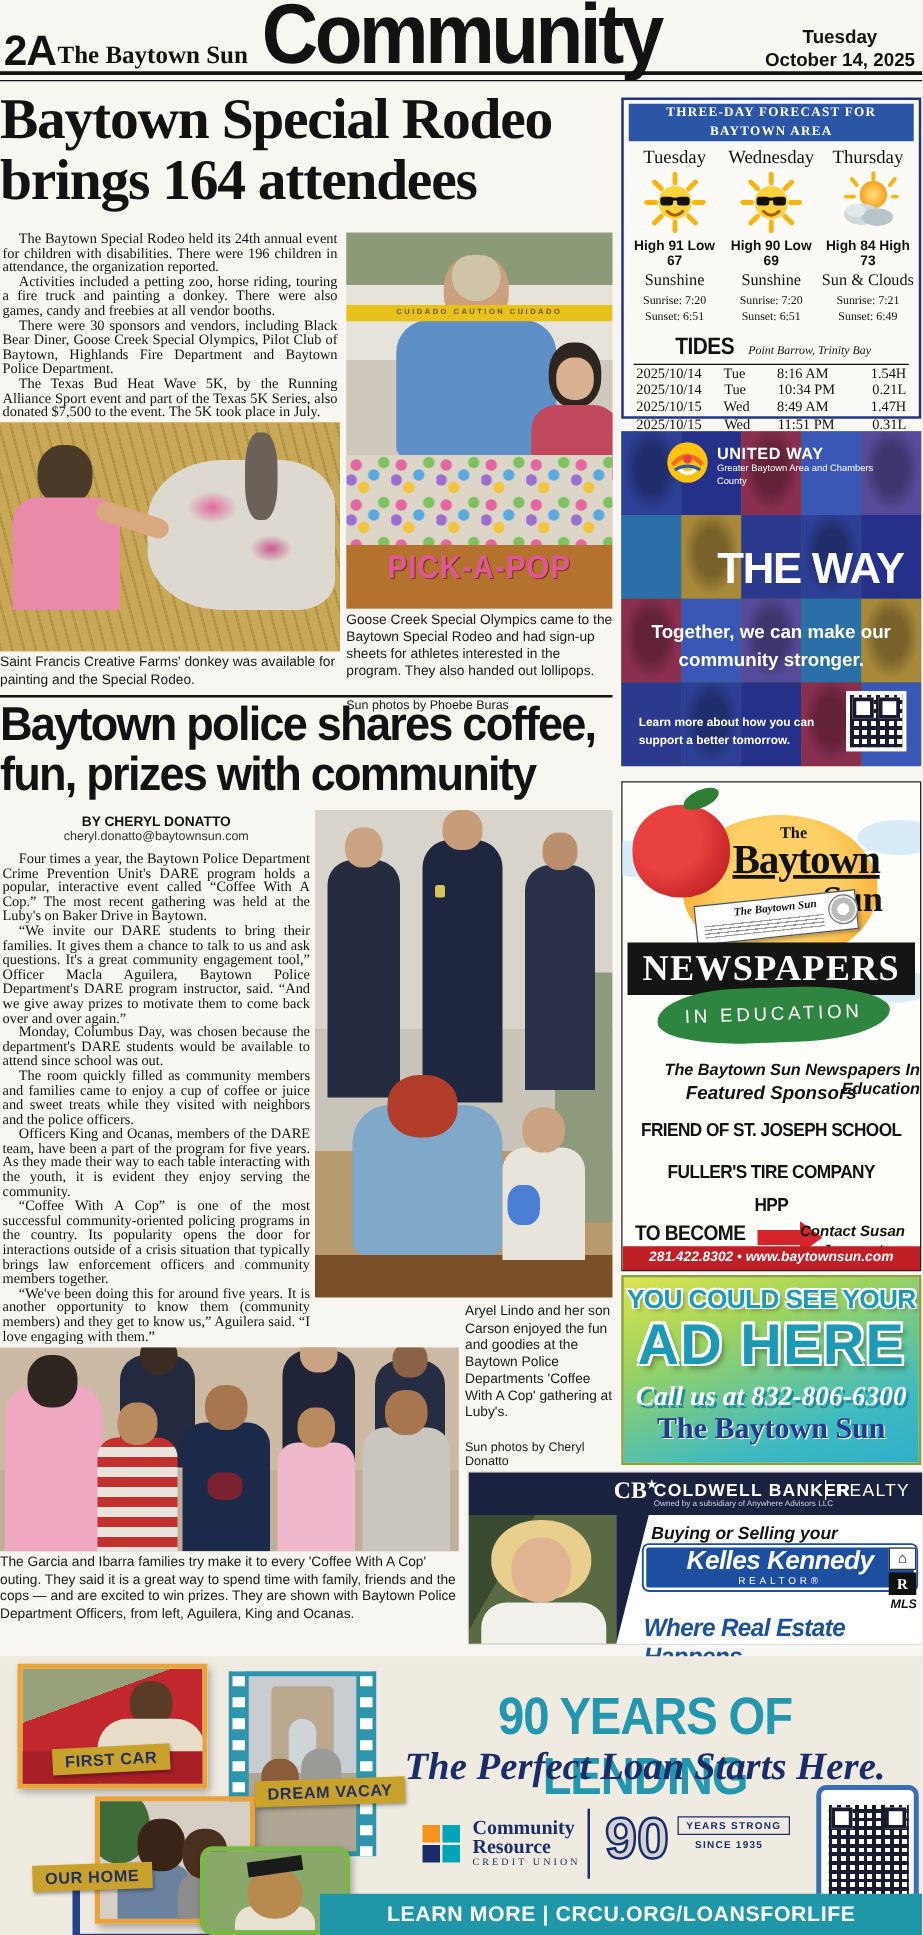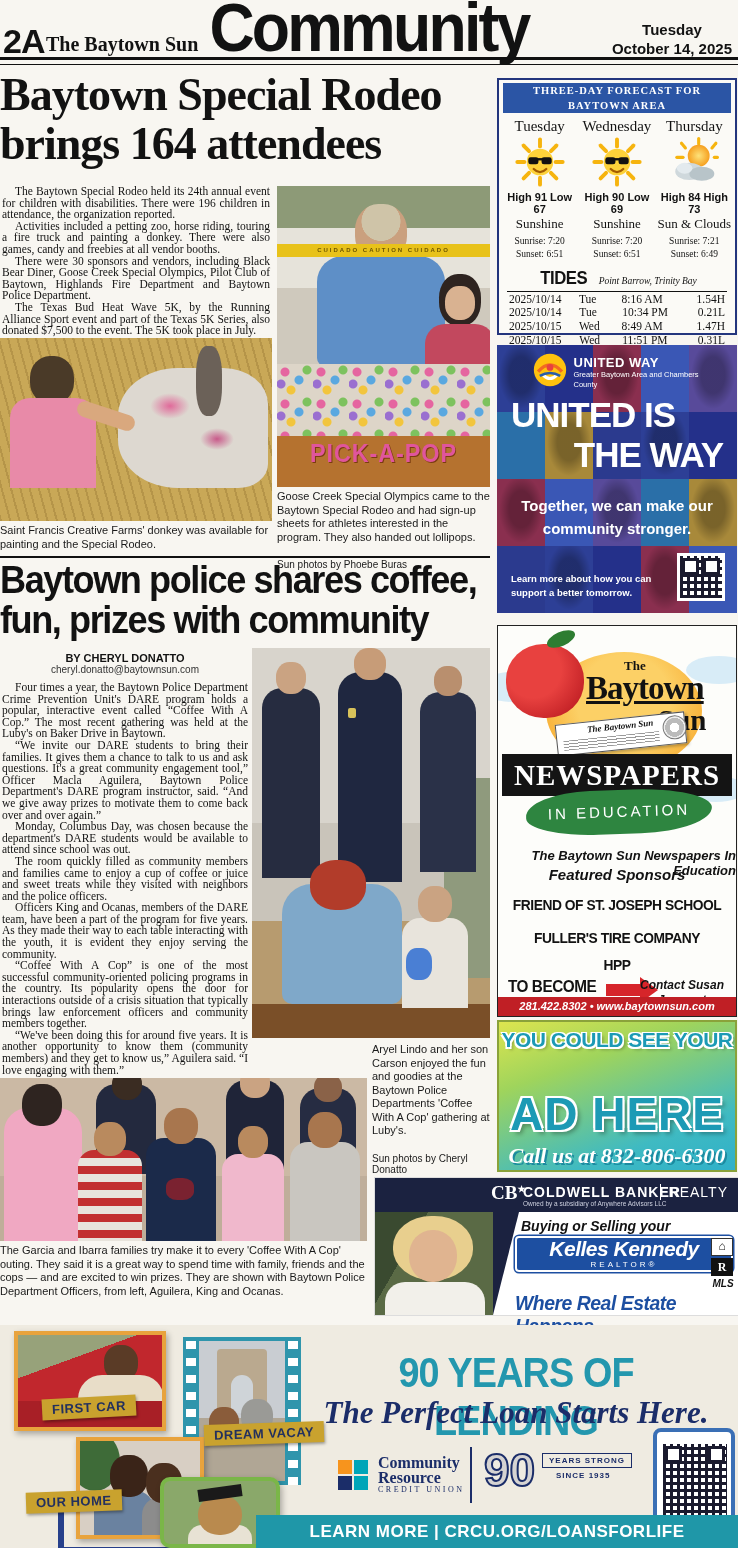--- a/index.html
+++ b/index.html
@@ -181,21 +181,21 @@
                   font:italic 700 12px/1.25 "Liberation Sans",sans-serif; }
   #nie .redbar { position:absolute; left:0; right:0; bottom:0; height:19px; background:#c01f25;
                  color:#fff; text-align:center; font:italic 700 11px/19px "Liberation Sans",sans-serif; }
 
   
   #adhere { position:absolute; left:497px; top:1020px; width:240px; height:152px; border:2px solid #8aa23a;
             background:linear-gradient(160deg,#dde54f 0%, #9fd45c 30%, #3fbac2 75%, #2fb0c9 100%); text-align:center; overflow:hidden; }
   #adhere .l1 { margin-top:6px; font:900 21px "Liberation Sans",sans-serif; color:#1c9ab5; letter-spacing:-.5px;
                 text-shadow:-1.5px -1.5px 0 #fff,1.5px -1.5px 0 #fff,-1.5px 1.5px 0 #fff,1.5px 1.5px 0 #fff,3px 3px 3px rgba(0,0,0,.25); }
   #adhere .l2 { font:900 46px/46px "Liberation Sans",sans-serif; color:#1c9ab5; letter-spacing:1px;
-                text-shadow:-2px -2px 0 #fff,2px -2px 0 #fff,-2px 2px 0 #fff,2px 2px 0 #fff,4px 4px 4px rgba(0,0,0,.3);margin-top:39px; }
+                text-shadow:-2px -2px 0 #fff,2px -2px 0 #fff,-2px 2px 0 #fff,2px 2px 0 #fff,4px 4px 4px rgba(0,0,0,.3); }
   #adhere .l3 { margin-top:6px; font:italic 700 22px "Liberation Serif",serif; color:#fff; text-shadow:2px 2px 0 #1c8aa0; }
   #adhere .l4 { font:700 24px "Liberation Serif",serif; color:#223b8f; text-shadow:1px 1px 0 #fff; }
 
   
   #cb { position:absolute; left:375px; top:1178px; width:363px; height:137px; background:#fff; box-shadow:0 0 0 1px #ddd; }
   #cb .top { position:relative; height:34px; background:#1b2240; color:#fff; }
   #cb .cbmono { position:absolute; left:116px; top:4px; font:700 19px "Liberation Serif",serif; }
   #cb .cbmono sup { font-size:9px; }
   #cb .brand { position:absolute; left:148px; top:6px; font:700 14px "Liberation Sans",sans-serif; letter-spacing:1px; }
   #cb .brandsub { position:absolute; left:148px; top:22px; font:6.5px "Liberation Sans",sans-serif; color:#cfd2e0; }
@@ -560,21 +560,20 @@
             <circle cx="20" cy="17" r="4" fill="#e8413f"></circle>
             <path d="M12 26 Q20 34 28 26" fill="none" stroke="#fff" stroke-width="3.5"></path>
             <path d="M8 27 Q20 20 32 27" fill="none" stroke="#2a5caa" stroke-width="3"></path>
           </svg>
       </span>
       <span class="uw-brand">
         <span class="b1" style="display:block">UNITED WAY</span>
         <span class="b2" style="display:block">Greater Baytown Area and Chambers County</span>
       </span>
     </div>
-    <div class="h1">UNITED IS</div>
     <div class="h2">THE WAY</div>
     <div class="tag">Together, we can make our community stronger.</div>
     <div class="foot">Learn more about how you can support a better tomorrow.</div>
     <div class="qr"></div>
   </div>
 
   <div id="nie">
     <div class="cloud" style="left:-20px; top:46px; width:70px; height:30px;"></div>
     <div class="cloud" style="right:-16px; top:30px; width:66px; height:28px;"></div>
     <div class="cloud" style="right:-10px; top:150px; width:60px; height:26px;"></div>

